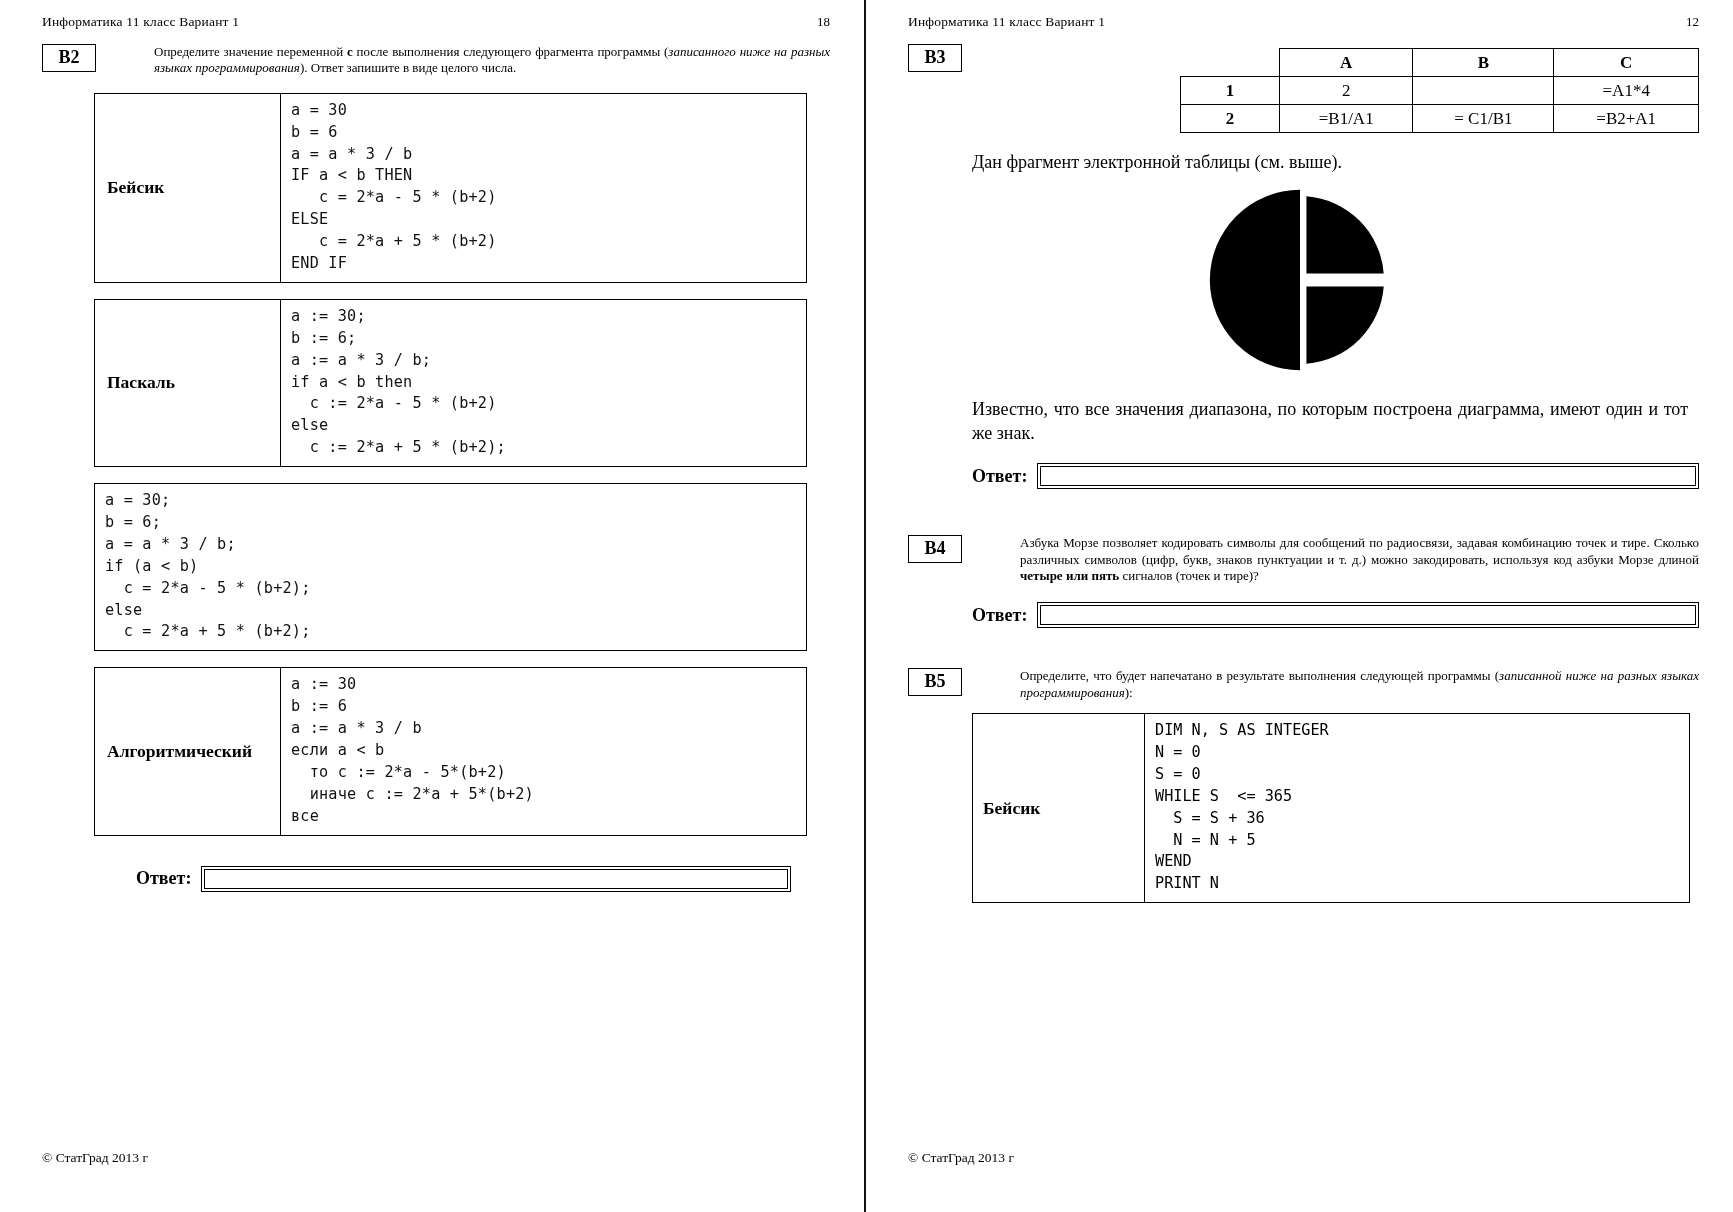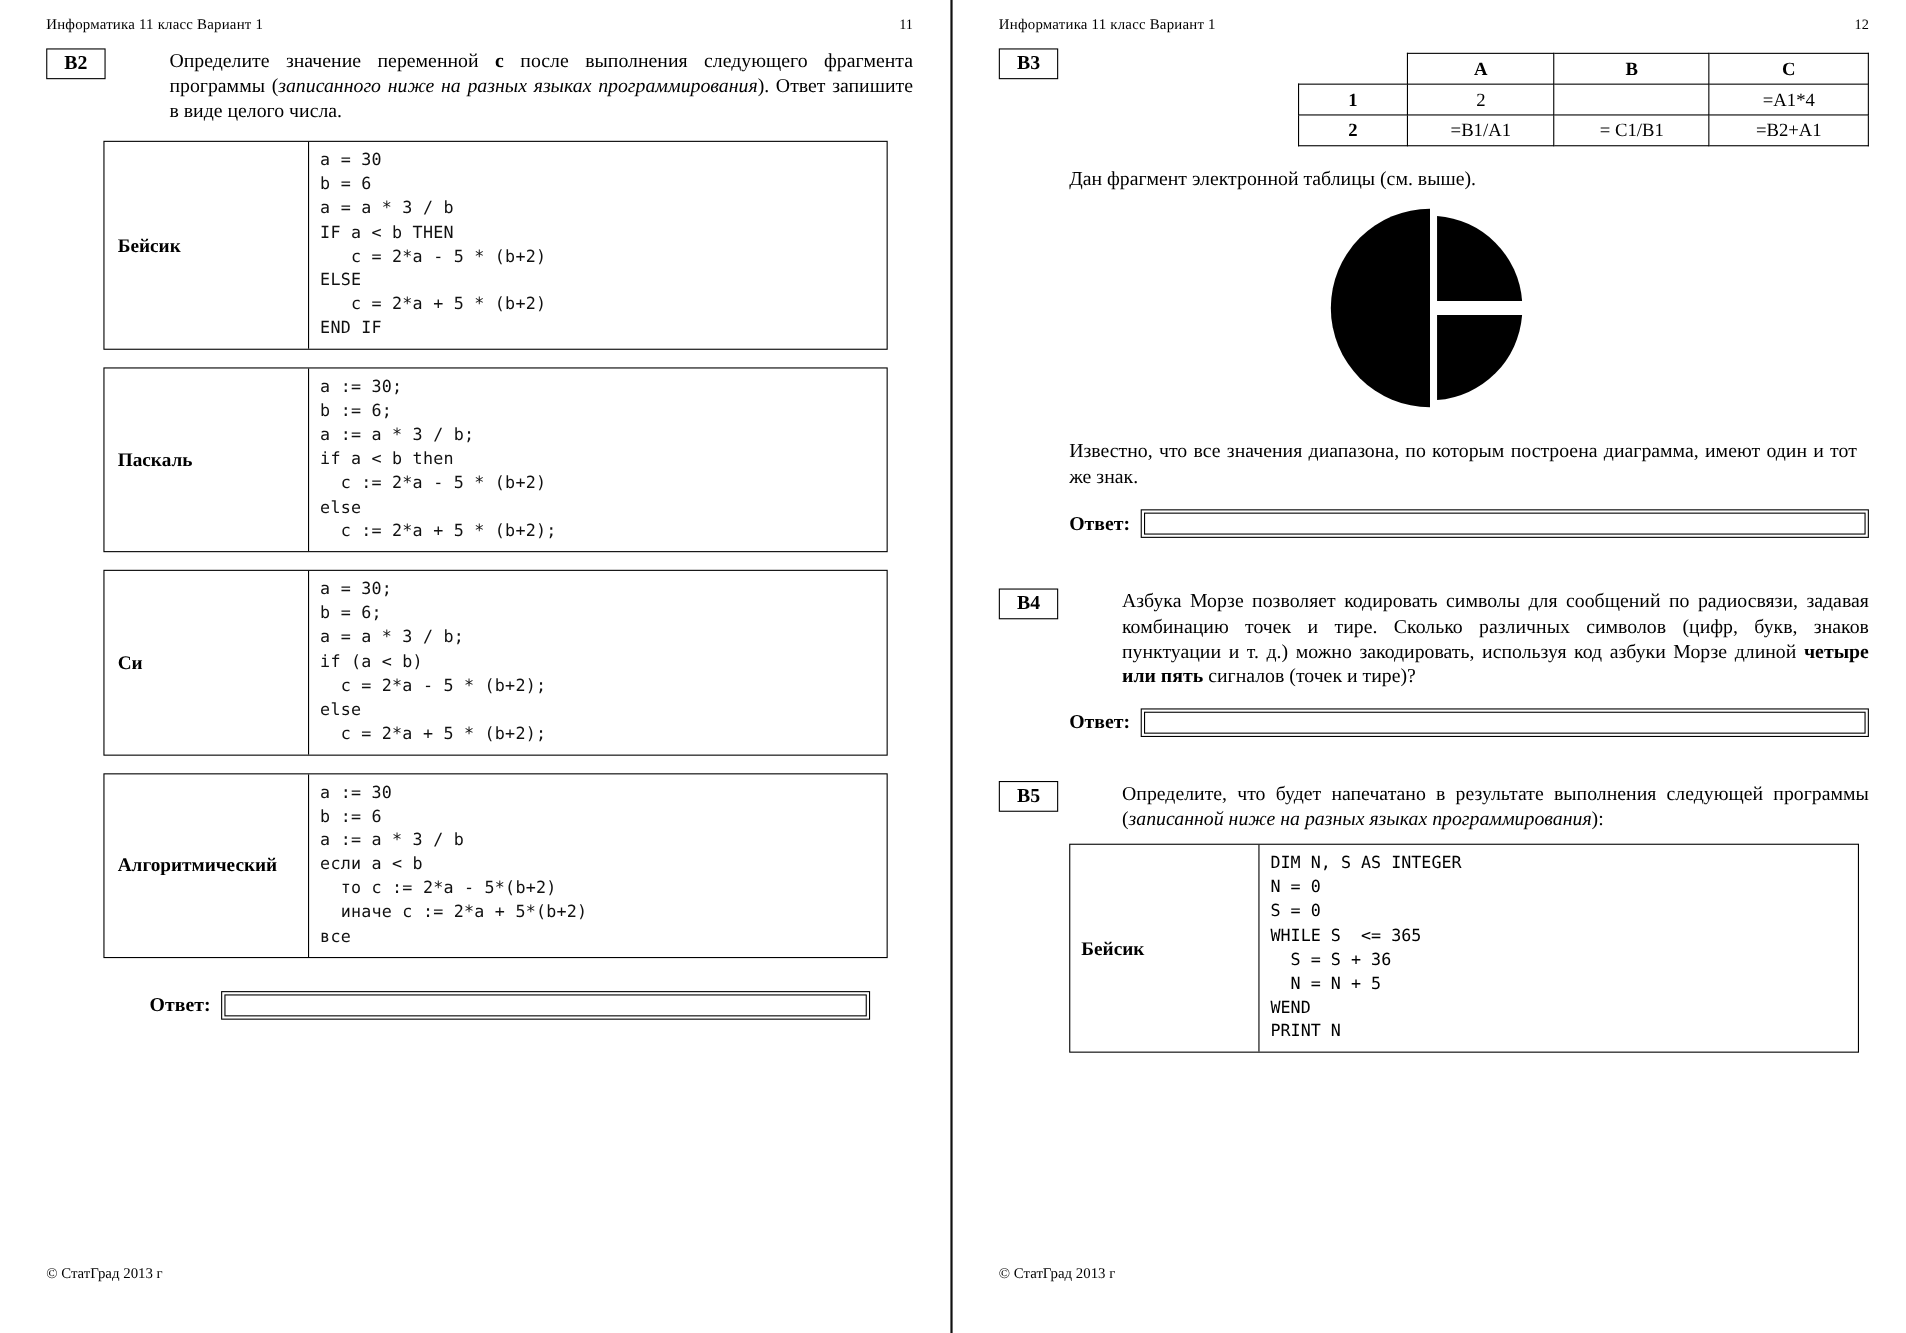--- a/index.html
+++ b/index.html
@@ -55,21 +55,21 @@
     font-weight: bold;
     font-size: 18px;
     padding: 3px 0 4px 0;
     width: 52px;
     text-align: center;
     flex: 0 0 52px;
     margin-right: 12px;
     line-height: 1.05;
   }
   .task-text {
-    font-size: 18px;
+    font-size: 13px;
     line-height: 1.26;
     text-align: justify;
     flex: 1;
   }
   .task-text i { font-style: italic; }
   .task-text b { font-weight: bold; }
 
   
   .codetbl {
     border: 1.4px solid #000;
@@ -222,21 +222,21 @@
 </style>
 </head>
 <body>
 
 <div class="spread">
 
   <div class="page page-left">
 
     <div class="hdr">
       <div class="title">Информатика  11 класс  Вариант 1</div>
-      <div class="pnum">11</div>
+      <div class="pnum">18</div>
     </div>
 
     <div class="task">
       <div class="task-code">B2</div>
       <div class="task-text">
         <span>Определите значение переменной </span><b>c</b><span> после выполнения следующего фрагмента программы (</span><i>записанного ниже на разных языках программирования</i><span>). Ответ запишите в виде целого числа.</span>
       </div>
     </div>
 
     <div class="codetbl">
@@ -256,21 +256,20 @@
       <div class="code">a := 30;
 b := 6;
 a := a * 3 / b;
 if a &lt; b then
   c := 2*a - 5 * (b+2)
 else
   c := 2*a + 5 * (b+2);</div>
     </div>
 
     <div class="codetbl">
-      <div class="lang">Си</div>
       <div class="code">a = 30;
 b = 6;
 a = a * 3 / b;
 if (a &lt; b)
   c = 2*a - 5 * (b+2);
 else
   c = 2*a + 5 * (b+2);</div>
     </div>
 
     <div class="codetbl">

